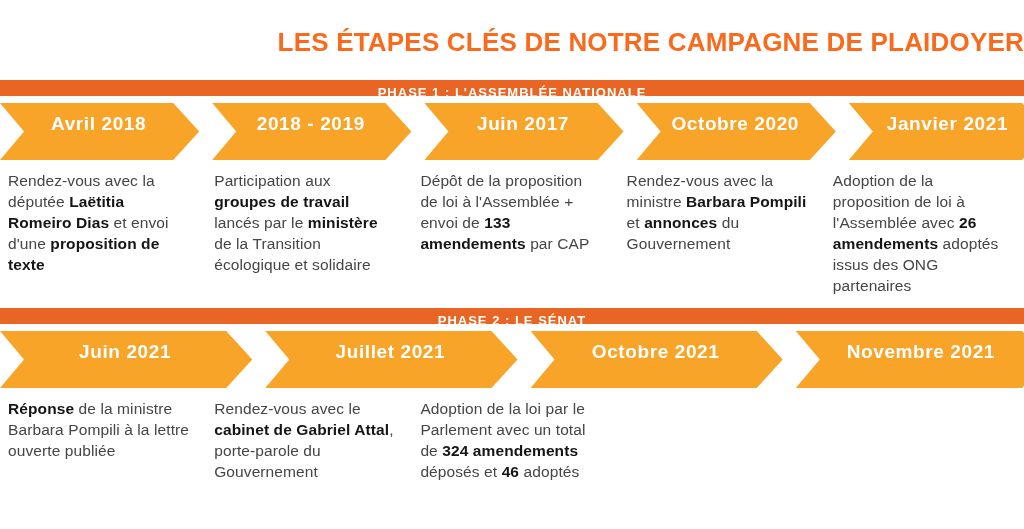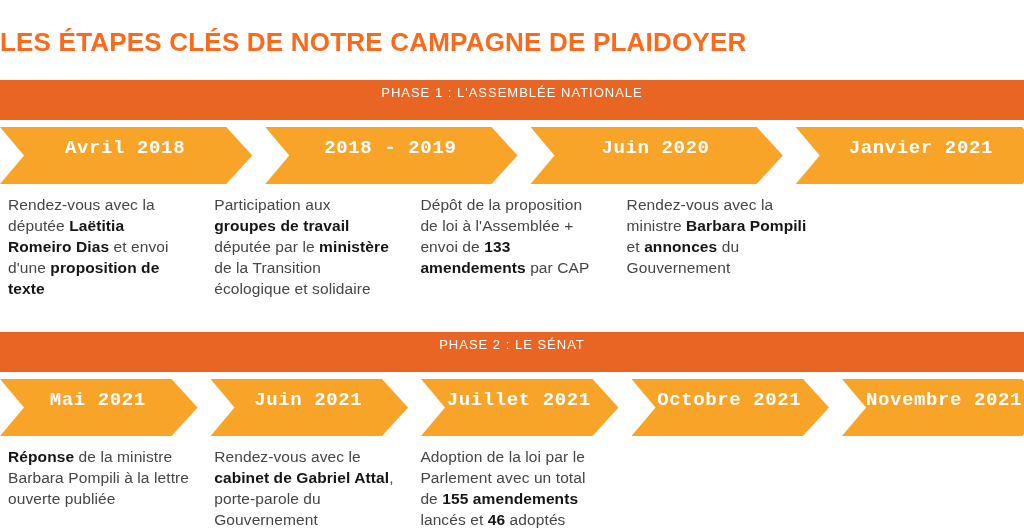--- a/index.html
+++ b/index.html
@@ -13,54 +13,53 @@
   html,body{background:#ffffff;}
   .canvas{
     position:relative;
     width:1024px;height:529px;
     overflow:hidden;
     background:#ffffff;
     font-family:"Liberation Sans", sans-serif;
   }
   .page-title{
     margin-top:26px;
-    text-align:left;
+    text-align:right;
     font-size:26px;
     line-height:32px;
     font-weight:bold;
     letter-spacing:0.2px;
     color:var(--title-orange);
   }
   .banner{
     margin-top:22px;
-    height:40px;
+    height:16px;
     line-height:26px;
     background:var(--banner-orange);
     color:#ffffff;
     text-align:center;
     font-size:13px;
-    font-weight:normal;
+    font-weight:bold;
     letter-spacing:1px;
   }
   .phase + .phase .banner{margin-top:22px;}
   .arrow-row{
     margin-top:7px;
     height:57px;
     display:flex;
     gap:13px;
   }
   .arrow{
     flex:1 1 0;
     background:var(--arrow-amber);
     clip-path:polygon(0 0, calc(100% - 26px) 0, 100% 50%, calc(100% - 26px) 100%, 0 100%, 24px 50%);
     display:flex;
     align-items:center;
     justify-content:center;
     padding:0 26px 16px 24px;
-    font-family:Liberation Mono, monospace;
   }
   .arrow:last-child{margin-right:-24px;}
   .arrow .date{
     color:#ffffff;
     font-size:19px;
     font-weight:bold;
     letter-spacing:0.6px;
     white-space:nowrap;
   }
   .text-row{
@@ -91,52 +90,53 @@
       <section class="phase">
         <div class="banner">PHASE 1 : L'ASSEMBLÉE NATIONALE</div>
         <div class="arrow-row">
           <div class="arrow">
             <span class="date">Avril 2018</span>
           </div>
           <div class="arrow">
             <span class="date">2018 - 2019</span>
           </div>
           <div class="arrow">
-            <span class="date">Juin 2020</span>
+            <span class="date">Juin 2017</span>
+          </div>
+          <div class="arrow">
+            <span class="date">Octobre 2020</span>
           </div>
           <div class="arrow">
             <span class="date">Janvier 2021</span>
           </div>
         </div>
         <div class="text-row">
           <div class="desc"><span>Rendez-vous avec la députée </span><strong>Laëtitia Romeiro Dias</strong><span> et envoi d'une </span><strong>proposition de texte</strong></div>
-          <div class="desc"><span>Participation aux </span><strong>groupes de travail</strong><span> députée par le </span><strong>ministère</strong><span> de la Transition écologique et solidaire</span></div>
+          <div class="desc"><span>Participation aux </span><strong>groupes de travail</strong><span> lancés par le </span><strong>ministère</strong><span> de la Transition écologique et solidaire</span></div>
           <div class="desc"><span>Dépôt de la proposition de loi à l'Assemblée + envoi de </span><strong>133 amendements</strong><span> par CAP</span></div>
           <div class="desc"><span>Rendez-vous  avec la ministre </span><strong>Barbara Pompili</strong><span> et </span><strong>annonces</strong><span> du Gouvernement</span></div>
+          <div class="desc"><span>Adoption de la proposition de loi à l'Assemblée avec </span><strong>26 amendements</strong><span> adoptés issus des ONG partenaires</span></div>
         </div>
       </section>
       <section class="phase">
         <div class="banner">PHASE 2 : LE SÉNAT</div>
         <div class="arrow-row">
-          <div class="arrow">
-            <span class="date">Mai 2021</span>
-          </div>
           <div class="arrow">
             <span class="date">Juin 2021</span>
           </div>
           <div class="arrow">
             <span class="date">Juillet 2021</span>
           </div>
           <div class="arrow">
             <span class="date">Octobre 2021</span>
           </div>
           <div class="arrow">
             <span class="date">Novembre 2021</span>
           </div>
         </div>
         <div class="text-row">
           <div class="desc"><strong>Réponse</strong><span> de la ministre Barbara Pompili à la lettre ouverte publiée</span></div>
           <div class="desc"><span>Rendez-vous avec le </span><strong>cabinet de Gabriel Attal</strong><span>, porte-parole du Gouvernement</span></div>
-          <div class="desc"><span>Adoption de la loi par le Parlement avec un total de  </span><strong>155 amendements</strong><span> lancés et </span><strong>46</strong><span> adoptés</span></div>
+          <div class="desc"><span>Adoption de la loi par le Parlement avec un total de  </span><strong>324 amendements</strong><span> déposés et </span><strong>46</strong><span> adoptés</span></div>
         </div>
       </section>
     </div>
 </div>
 
 </body></html>

